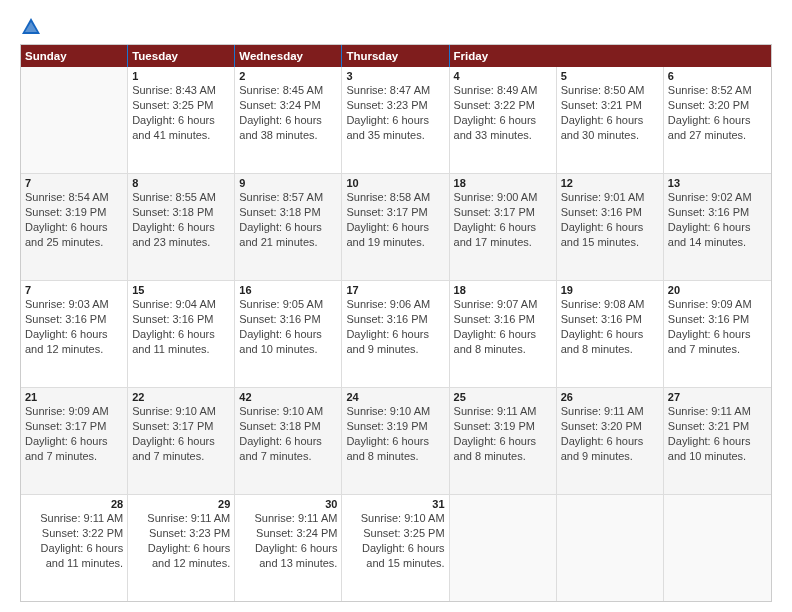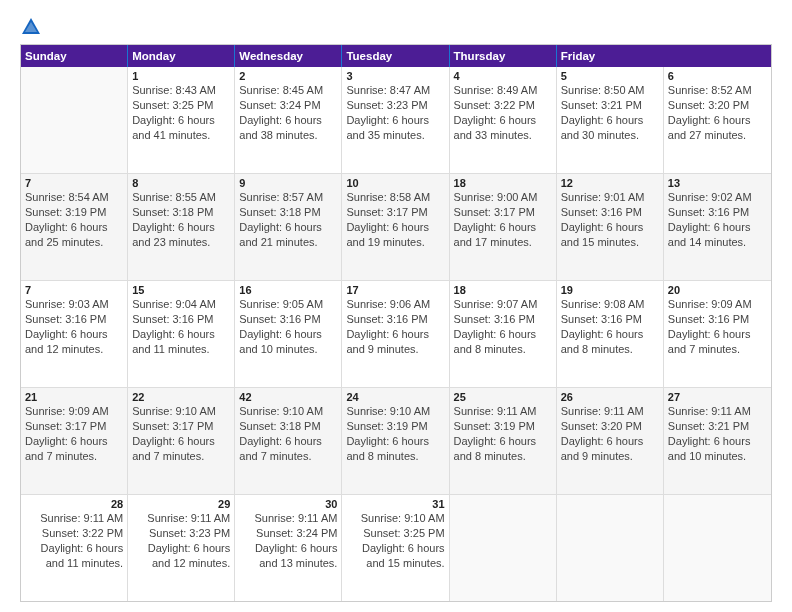--- a/index.html
+++ b/index.html
@@ -55,21 +55,21 @@
     }
     .calendar {
       flex: 1;
       display: flex;
       flex-direction: column;
       border: 1px solid #ccc;
     }
     .cal-header-row {
       display: grid;
       grid-template-columns: repeat(7, 1fr);
-      background: #4c1d95;
+      background: #7f1d1d;
     }
     .cal-header-cell {
       color: #fff;
       font-size: 11.5px;
       font-weight: bold;
       padding: 5px 4px;
       text-align: left;
       border-right: 1px solid #1976D2;
     }
     .cal-header-cell:last-child { border-right: none; }
@@ -126,23 +126,22 @@
     </div>
     <div class="title-block">
       <div class="month-title"></div>
       <div class="subtitle"></div>
     </div>
   </div>
 
   <div class="calendar">
     <div class="cal-header-row">
     <div class="cal-header-cell">Sunday</div>
-        <div class="cal-header-cell">Monday</div>
+        <div class="cal-header-cell">Tuesday</div>
         <div class="cal-header-cell">Wednesday</div>
-        <div class="cal-header-cell">Tuesday</div>
         <div class="cal-header-cell">Thursday</div>
         <div class="cal-header-cell">Friday</div>
       </div>
     <div class="cal-body">
     <div class="cal-row">
           <div class="cal-cell empty"></div>
           <div class="cal-cell">
             <span class="cell-date">1</span>
             <div class="cell-info">Sunrise: 8:43 AM<br>Sunset: 3:25 PM<br>Daylight: 6 hours<br>and 41 minutes.</div>
           </div>

